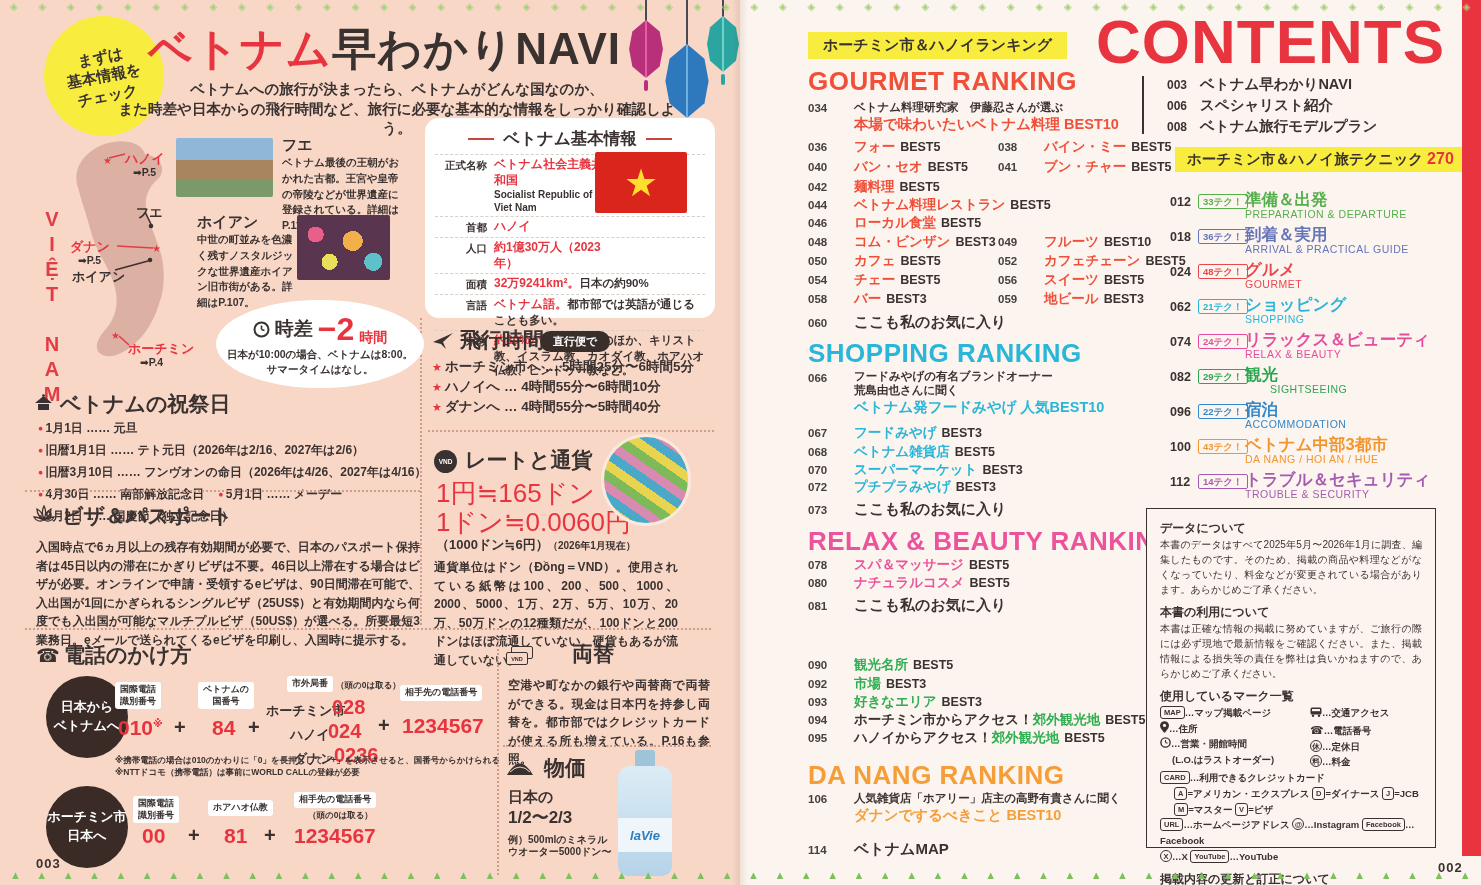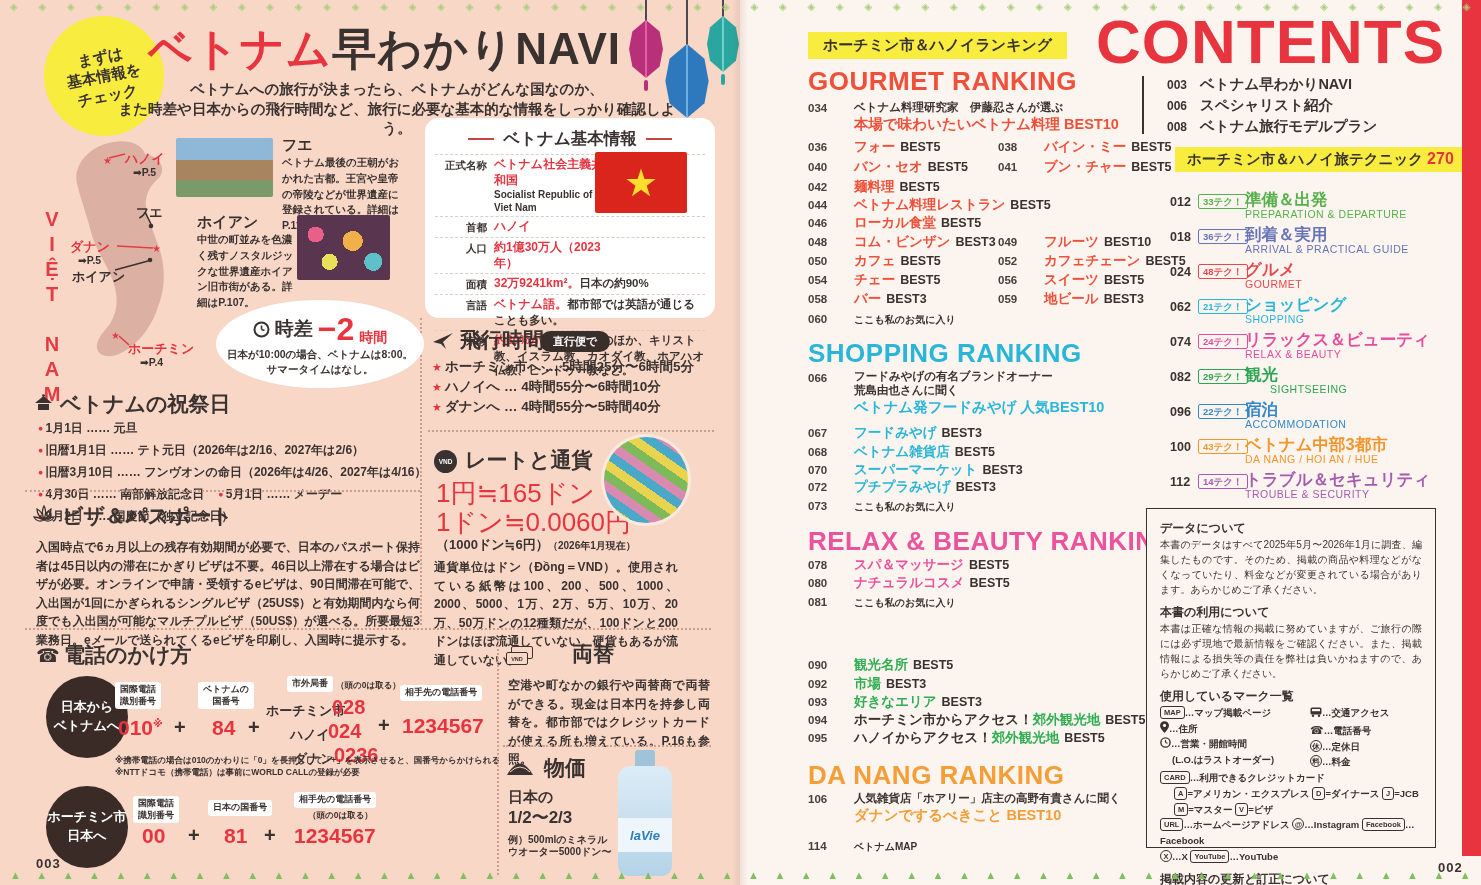--- a/index.html
+++ b/index.html
@@ -69,21 +69,21 @@
 .bt-label{position:absolute;left:18px;top:76px;width:54px;height:34px;background:#eef6fc;display:flex;align-items:center;justify-content:center;color:#2b7fc0;font-weight:800;font-style:italic;font-size:13px}
 .pr{position:absolute;left:740px;top:0;width:741px;height:885px;background:#fcf4ee}
 .ybadge{position:absolute;background:var(--yel);font-size:15px;font-weight:800;padding:4px 15px;white-space:nowrap}
 .rk-title{position:absolute;font-size:26px;font-weight:800;letter-spacing:0.5px;white-space:nowrap}
 .entry{position:absolute;display:flex;align-items:baseline;white-space:nowrap}
 .entry .pg{flex:none;width:46px;font-size:11.5px;font-weight:600;color:#46403d}
 .entry .lcol{flex:none;width:190px;display:flex;align-items:baseline}
 .entry .ti{font-size:13.5px;font-weight:800}
 .entry .pre{font-size:13.5px;font-weight:800;color:var(--dark)}
 .entry .bs{font-size:12.5px;font-weight:700;color:var(--dark);margin-left:5px}
-.entry .fav{font-size:10px;font-weight:800;color:var(--dark)}
+.entry .fav{font-size:15px;font-weight:800;color:var(--dark)}
 .lead-p{position:absolute;font-size:11.5px;font-weight:600;color:#46403d}
 .lead-l{position:absolute;font-size:11.5px;font-weight:700;white-space:nowrap}
 .lead-big{position:absolute;font-size:14.5px;font-weight:800;white-space:nowrap}
 .c-g{color:var(--g)}.c-cy{color:var(--cy)}.c-pk{color:var(--pk)}.c-gr{color:var(--gr)}.c-or{color:var(--or)}
 .contents{position:absolute;left:1096px;top:6px;font-size:62px;font-weight:800;letter-spacing:1px;color:#e7343f;white-space:nowrap}
 .cline{position:absolute;left:1142px;top:76px;width:2px;height:58px;background:#3a3230}
 .citem-p{position:absolute;font-size:12px;font-weight:600}
 .citem-t{position:absolute;font-size:14.5px;font-weight:800;white-space:nowrap}
 .tech-p{position:absolute;font-size:12.5px;font-weight:600}
 .tech-bdg{position:absolute;font-size:9.5px;font-weight:700;border:1.5px solid;padding:1px 4px;border-radius:2px;line-height:1.2;white-space:nowrap}
@@ -292,21 +292,21 @@
     <div class="note-s" style="left:115px;top:767px">※NTTドコモ（携帯電話）は事前にWORLD CALLの登録が必要</div>
 
     <div class="abs" style="left:46px;top:784px;width:450px;height:92px">
       <div class="circle-dk" style="left:0;top:2px;width:82px;height:82px">
         <span>ホーチミン市</span>
         <span>日本へ</span>
       </div>
       <div class="chip" style="left:87px;top:12px"><span>国際電話</span><br><span>識別番号</span></div>
       <div class="pv" style="left:96px;top:40px">00</div>
       <div class="plus" style="left:142px;top:40px">+</div>
-      <div class="chip" style="left:162px;top:16px">日本の国番号</div>
+      <div class="chip" style="left:162px;top:16px">ホアハオ仏教</div>
       <div class="pv" style="left:178px;top:40px">81</div>
       <div class="plus" style="left:218px;top:40px">+</div>
       <div class="chip" style="left:248px;top:8px">相手先の電話番号</div>
       <div class="note-s" style="left:262px;top:26px">（頭の0は取る）</div>
       <div class="pv" style="left:248px;top:40px">1234567</div>
     </div>
 
     <div class="dotted-v" style="left:497px;top:640px;height:235px"></div>
     <span class="abs" style="left:506px;top:646px;width:30px;height:21px">
       <i style="position:absolute;left:5px;top:0;width:22px;height:13px;border:1.5px solid #3a3230;border-radius:2px;background:#f8d7c7"></i>

